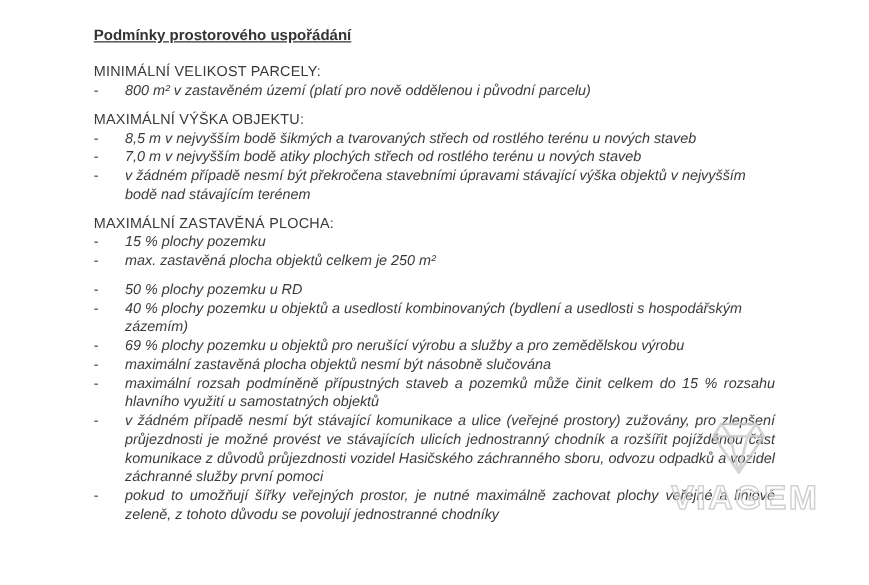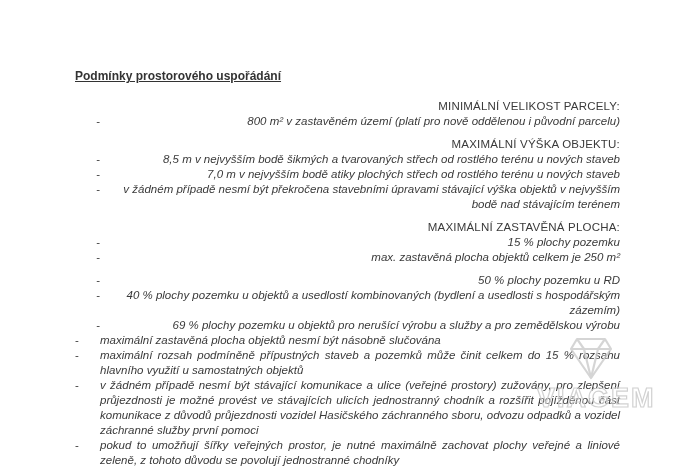--- a/index.html
+++ b/index.html
@@ -15,30 +15,29 @@
     width: 695px; height: 468px;
     background: #ffffff;
   }
   .doc {
     position: absolute;
     left: 75px; top: 21px;
     width: 545px;
     color: #3a3a3a;
     font-size: 11.5px;
     line-height: 15px;
-    margin-top: 48px;
   }
   .title {
     margin: 0 0 15px 0;
     font-size: 12px;
     font-weight: bold;
     text-decoration: underline;
     color: #333333;
   }
-  .section { margin-top: 8px; text-align: right; }
+  .section { margin-top: 8px; }
   .section-heading {
     margin: 0;
     font-size: 11.5px;
     font-weight: normal;
     letter-spacing: 0.2px;
   }
   .bullet { display: flex; }
   .dash { flex: 0 0 25px; width: 25px; }
   .btext { flex: 1; font-style: italic; }
   .subtitle {

